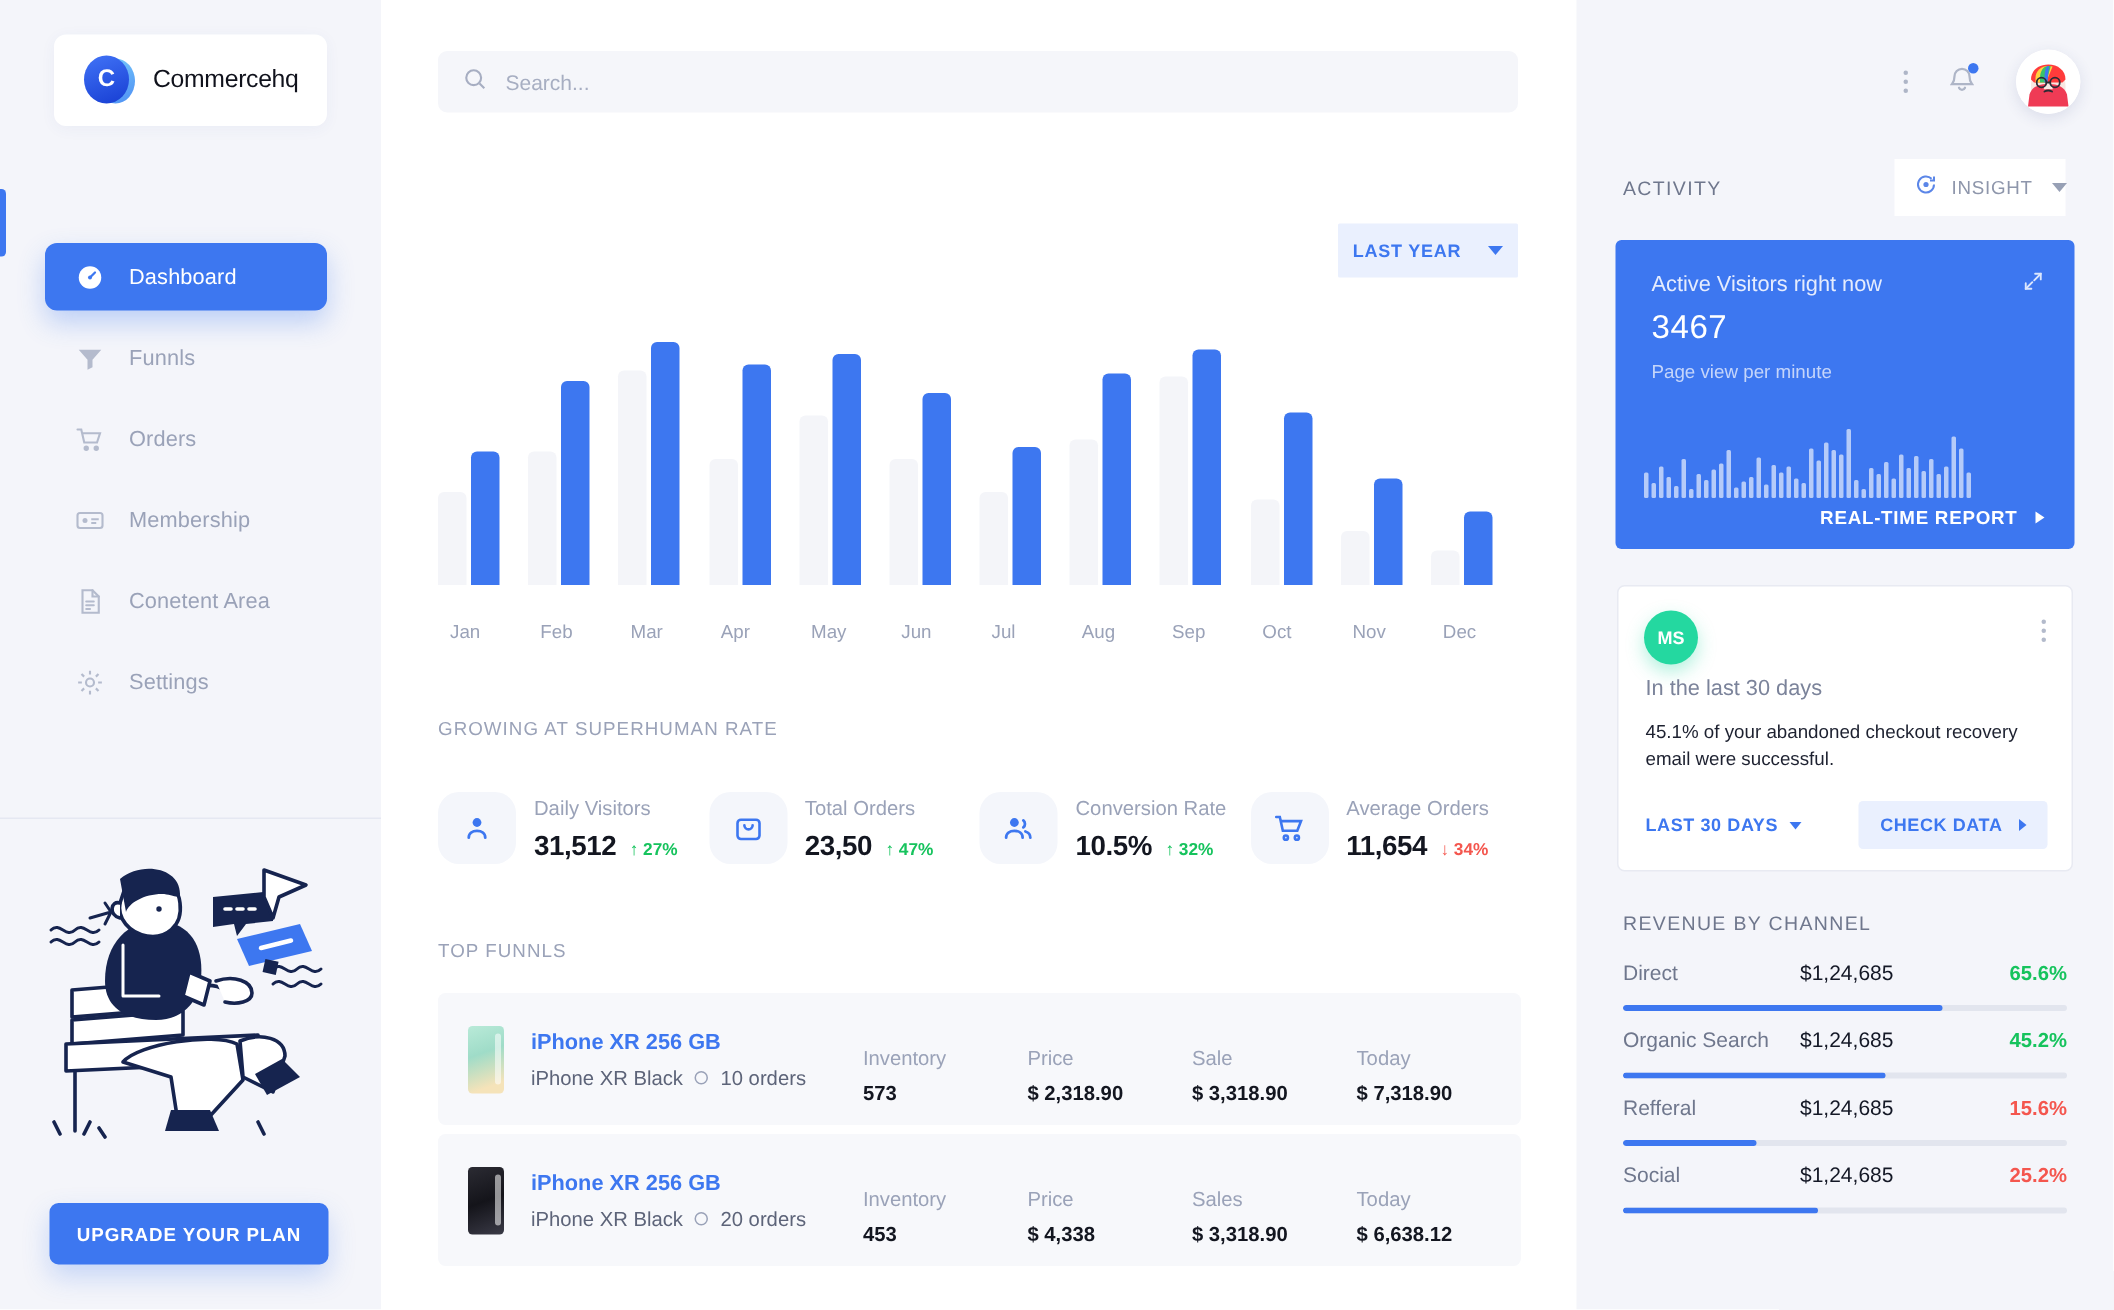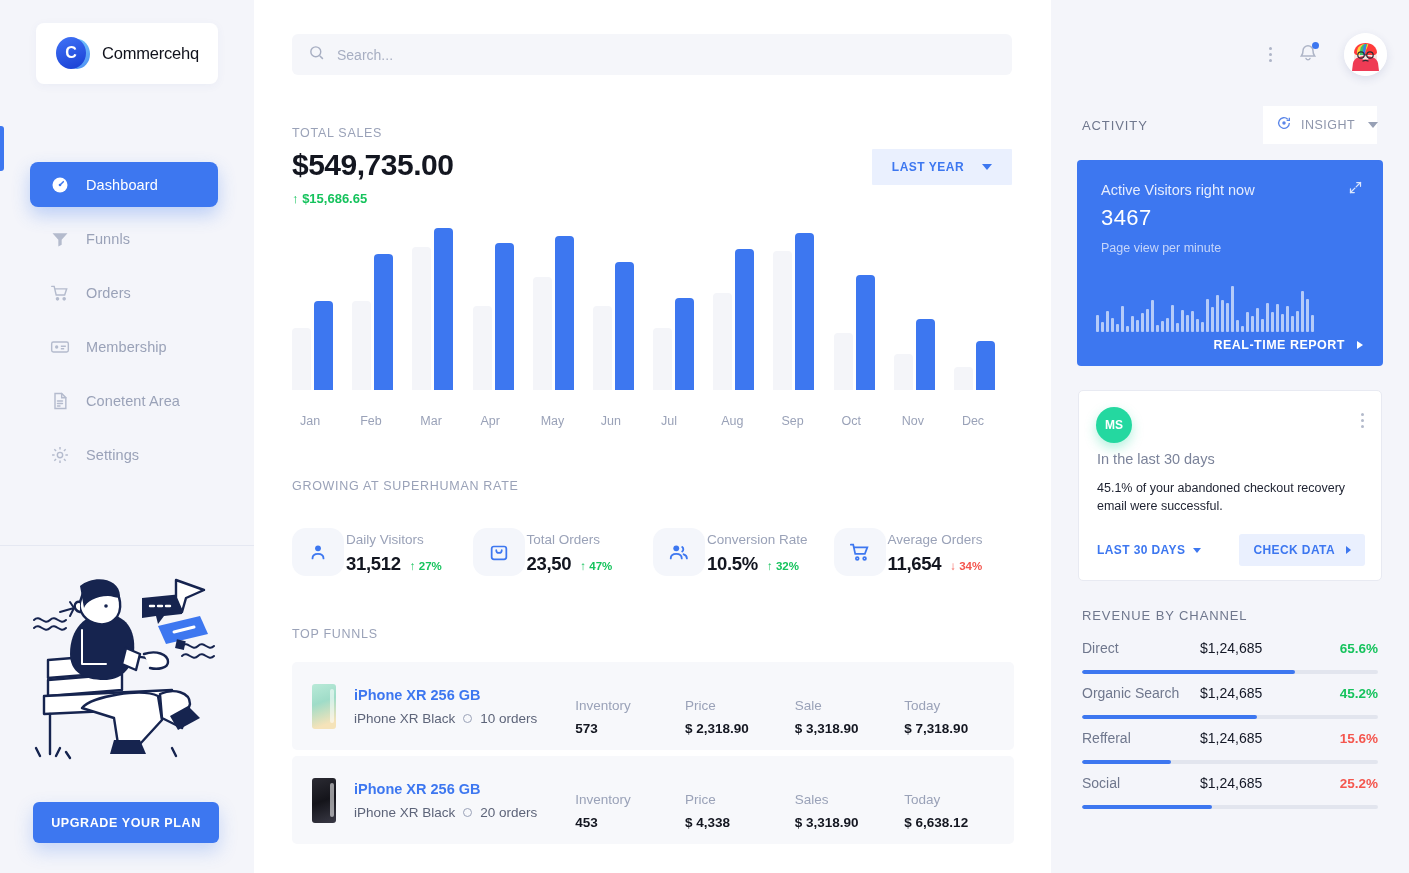--- a/index.html
+++ b/index.html
@@ -95,40 +95,40 @@
   .sec-label {
     font-size: 12.5px; color: #9aa2b8; letter-spacing: .7px; font-weight: 400;
   }
   .total-sales { position: absolute; left: 38px; top: 126px; }
   .big-num { font-size: 30px; font-weight: 700; color: #131620; margin-top: 8px; letter-spacing: -.5px; }
   .delta { margin-top: 9px; font-size: 13px; font-weight: 700; color: #16c35d; }
   .delta .arr { font-weight: 400; }
 
   .year-select {
     position: absolute; right: 39px; top: 149px;
-    width: 140px; height: 36px; background: #eaf0fe; border-radius: 1px;
+    width: 120px; height: 36px; background: #eaf0fe; border-radius: 1px;
     display: flex; align-items: center; justify-content: center; gap: 18px;
     cursor: pointer;
   }
   .year-select .txt { font-size: 12px; font-weight: 600; color: #3d77f0; letter-spacing: .5px; }
   .caret { width: 0; height: 0; border-left: 5px solid transparent; border-right: 5px solid transparent; border-top: 6px solid #3d77f0; }
 
   
   .chart { position: absolute; left: 38px; top: 228px; width: 722px; height: 162px; }
   .bars { position: relative; width: 100%; height: 162px; display: flex; align-items: flex-end; }
   .bar-group { flex: 1 1 0; display: flex; align-items: flex-end; justify-content: flex-start; gap: 3px; height: 100%; }
   .bar { width: 19px; border-radius: 4px 4px 0 0; }
   .bar.ghost { background: #f4f5f9; }
   .bar.blue { background: #3d77f0; }
   .x-axis { position: absolute; left: 38px; top: 414px; width: 722px; display: flex; }
   .x-axis .tick { flex: 1 1 0; font-size: 12.5px; color: #9aa2b8; padding-left: 8px; }
 
   .growing-label { position: absolute; left: 38px; top: 479px; }
   .stats { position: absolute; left: 38px; top: 528px; width: 722px; display: flex; }
-  .stat { flex: 1 1 0; display: flex; align-items: center; gap: 2px; }
+  .stat { flex: 1 1 0; display: flex; align-items: center; gap: 12px; }
   .stat-ico {
     width: 52px; height: 48px; border-radius: 14px; background: #f4f6fb;
     display: flex; align-items: center; justify-content: center; flex: 0 0 52px;
   }
   .stat-name { font-size: 13.5px; color: #9aa2b8; }
   .stat-row { display: flex; align-items: baseline; gap: 9px; margin-top: 5px; }
   .stat-val { font-size: 18.5px; font-weight: 700; color: #131620; letter-spacing: -.3px; }
   .stat-chg { font-size: 11.5px; font-weight: 700; }
   .up { color: #16c35d; }
   .down { color: #f4564e; }
@@ -352,28 +352,20 @@
     <div class="search-wrap">
       <span>
         <svg width="17" height="17" viewBox="0 0 24 24" fill="none" stroke="#a7aec2" stroke-width="2">
             <circle cx="11" cy="11" r="7"></circle>
             <path d="M16.5 16.5 L21 21"></path>
           </svg>
       </span>
       <input class="search-input" placeholder="Search..." style="">
     </div>
 
-    <div class="total-sales">
-      <div class="sec-label">TOTAL SALES</div>
-      <div class="big-num">$549,735.00</div>
-      <div class="delta">
-        <span class="arr">↑</span>
-        <span>$15,686.65</span>
-      </div>
-    </div>
 
     <div class="year-select">
       <span class="txt">LAST YEAR</span>
       <span class="caret"></span>
     </div>
 
     <div class="chart">
       <div class="bars" id="bars">
           <div class="bar-group">
             <div class="bar ghost" style="height: 61.56px;"></div>

